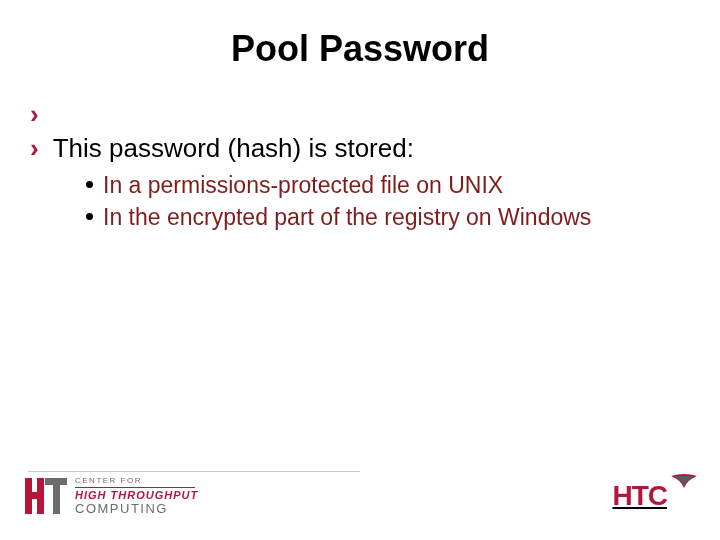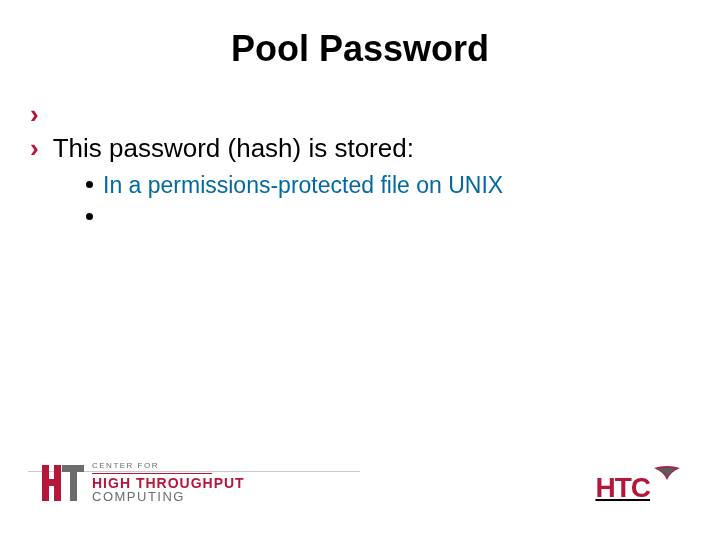--- a/index.html
+++ b/index.html
@@ -54,32 +54,31 @@
     width: 7px;
     height: 7px;
     background: #000;
     border-radius: 50%;
     margin-top: 11px;
     margin-right: 10px;
     flex-shrink: 0;
   }
   .bullet-l2 .text {
     font-size: 23px;
-    color: #0369a1;
+    color: #7f1d1d;
     line-height: 30px;
   }
   .footer {
     position: absolute;
     left: 0;
     right: 0;
-    bottom: 36px;
-    padding: 0 40px;
+    bottom: 24px;
+    padding: 0 23px;
     display: flex;
     justify-content: space-between;
-    align-items: flex-end;
   }
   .footer-divider {
     position: absolute;
     left: 28px;
     right: 360px;
     bottom: 68px;
     height: 1px;
     background: #c9c9c9;
   }
   .logo-left {
@@ -105,24 +104,25 @@
     display: flex;
     flex-direction: column;
     line-height: 1.05;
   }
   .logo-left-text .line1 {
     font-size: 8px;
     letter-spacing: 1.5px;
     color: #6c6c6c;
   }
   .logo-left-text .line2 {
-    font-size: 14px;
+    font-size: 11px;
     letter-spacing: 1px;
     color: #b6163a;
     font-weight: bold;
+    font-style: italic;
   }
   .logo-left-text .line3 {
     font-size: 13px;
     letter-spacing: 1.5px;
     color: #6c6c6c;
   }
   .logo-left-text .divider {
     width: 120px;
     height: 1px;
     background: #b6163a;
@@ -158,20 +158,21 @@
     <span class="marker">›</span>
     <span class="text">This password (hash) is stored:</span>
   </div>
   <div class="sublist">
     <div class="bullet-l2">
       <span class="marker"></span>
       <span class="text">In a permissions-protected file on UNIX</span>
     </div>
     <div class="bullet-l2">
       <span class="marker"></span>
+      <span class="text">In the encrypted part of the registry on Windows</span>
     </div>
   </div>
 </div>
 
 <div class="footer-divider"></div>
 
 <div class="footer">
   <div class="logo-left">
     <div class="ht-box">
       <div class="hbar h-left"></div>

